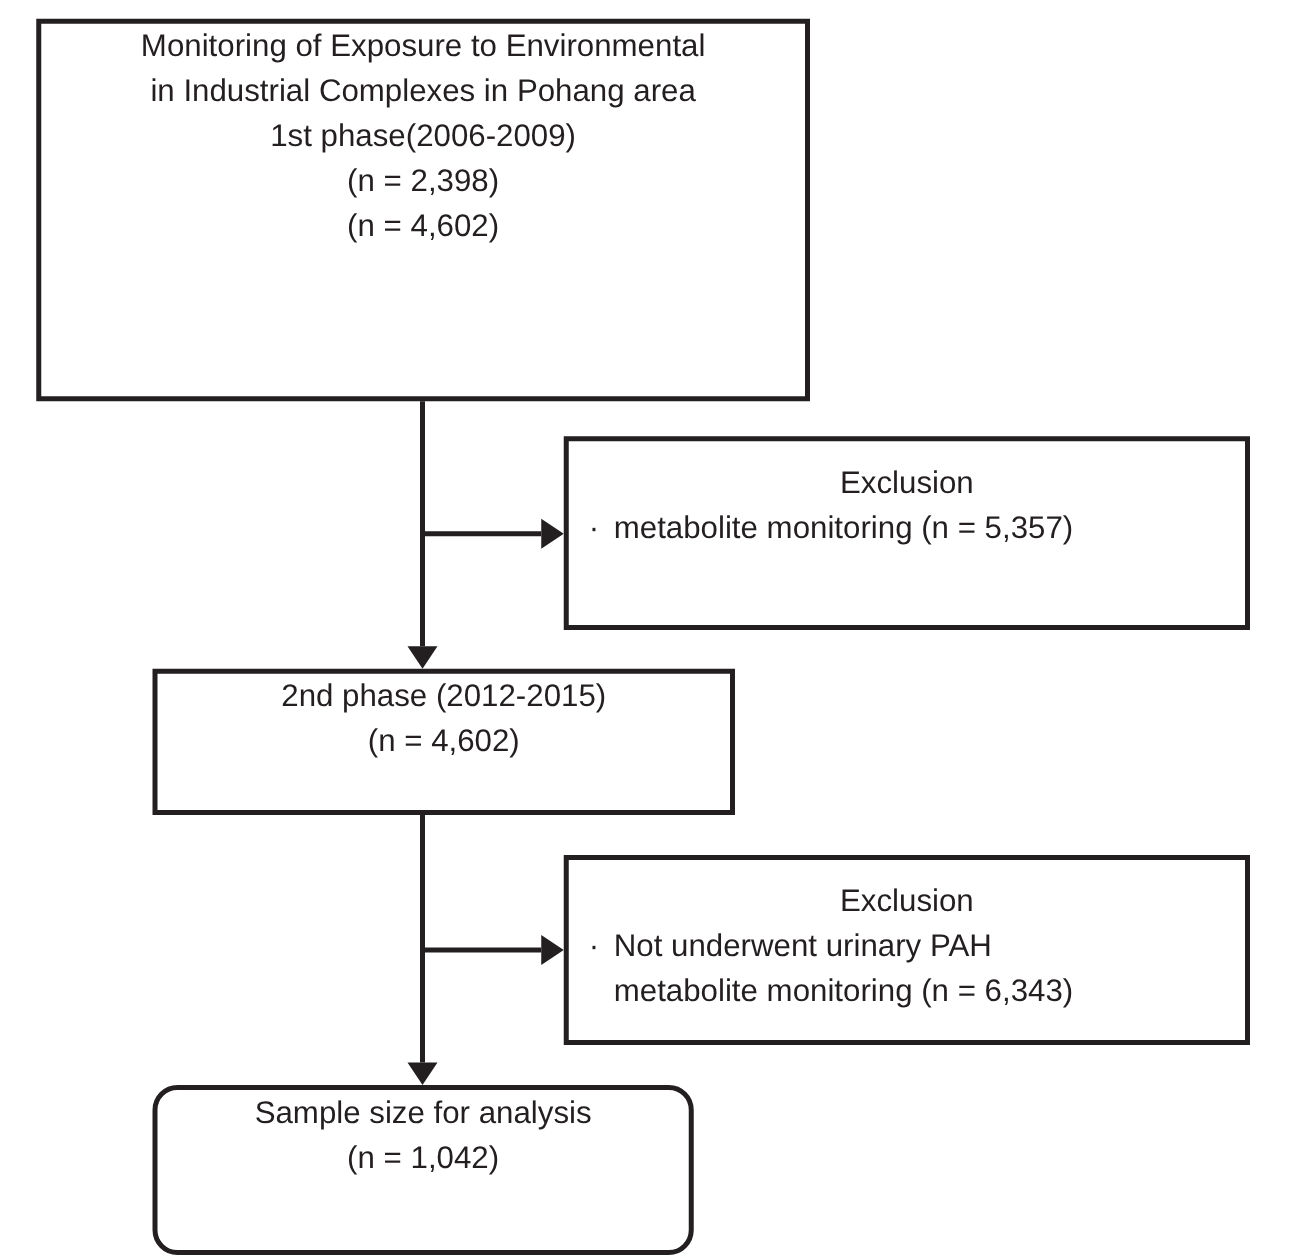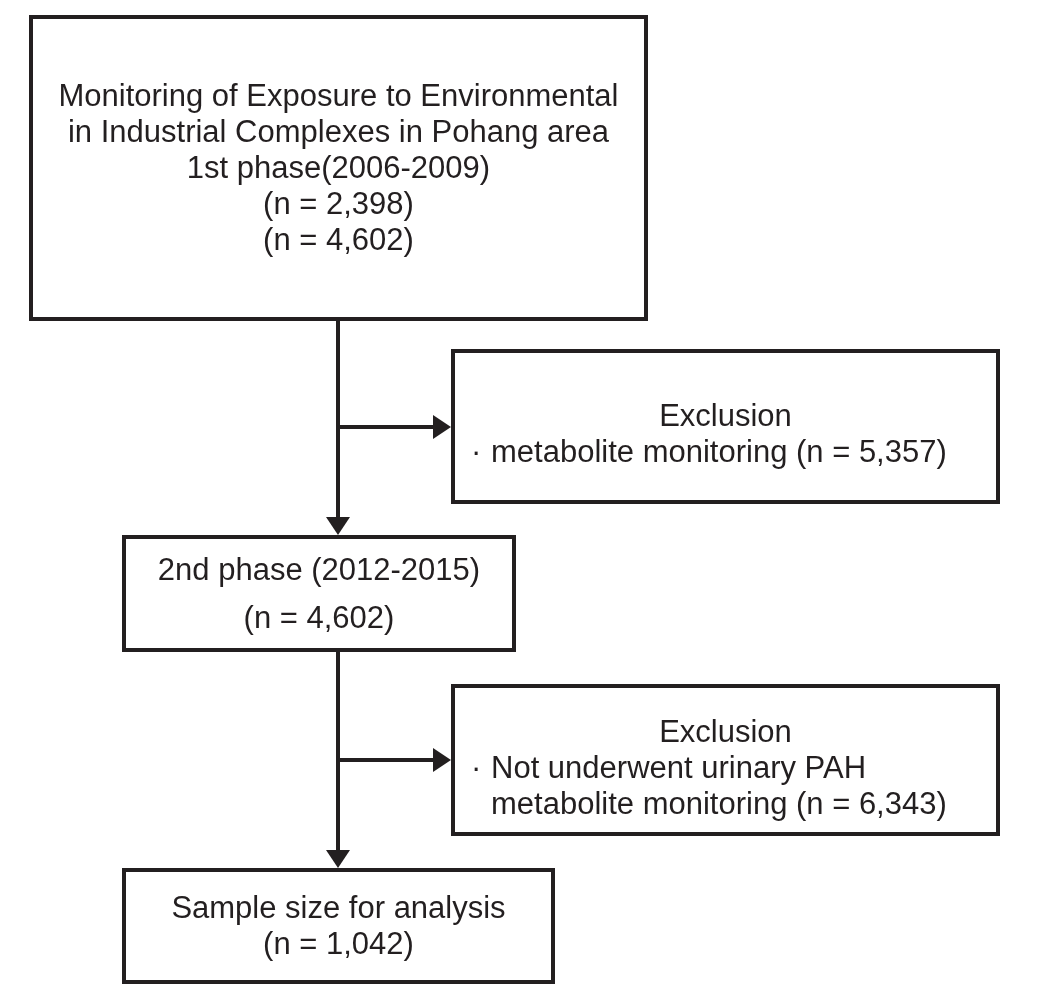--- a/index.html
+++ b/index.html
@@ -16,31 +16,30 @@
     color: #231f20;
     overflow: hidden;
   }
   .box {
     position: absolute;
     box-sizing: border-box;
     border: 4px solid #231f20;
     background: #ffffff;
     display: flex;
     flex-direction: column;
-    justify-content: center;
-    font-size: 31px;
+    font-size: 25px;
     line-height: 36px;
   }
   .box .line {
     text-align: center;
     white-space: nowrap;
   }
   .source   { left: 29px;  top: 15px;  width: 619px; height: 306px; }
-  .phase2   { left: 122px; top: 535px; width: 394px; height: 117px; gap: 12px; }
-  .sample   { left: 122px; top: 868px; width: 433px; height: 116px; }
+  .phase2   { left: 122px; top: 535px; width: 466px; height: 117px; }
+  .sample   { left: 122px; top: 868px; width: 433px; height: 136px; border-radius: 20px; }
   .excl1    { left: 451px; top: 349px; width: 549px; height: 155px; }
   .excl2    { left: 451px; top: 684px; width: 549px; height: 152px; }
   .ex-title {
     text-align: center;
     white-space: nowrap;
     margin-top: 15px;
   }
   .bullet-row {
     display: flex;
     align-items: flex-start;

